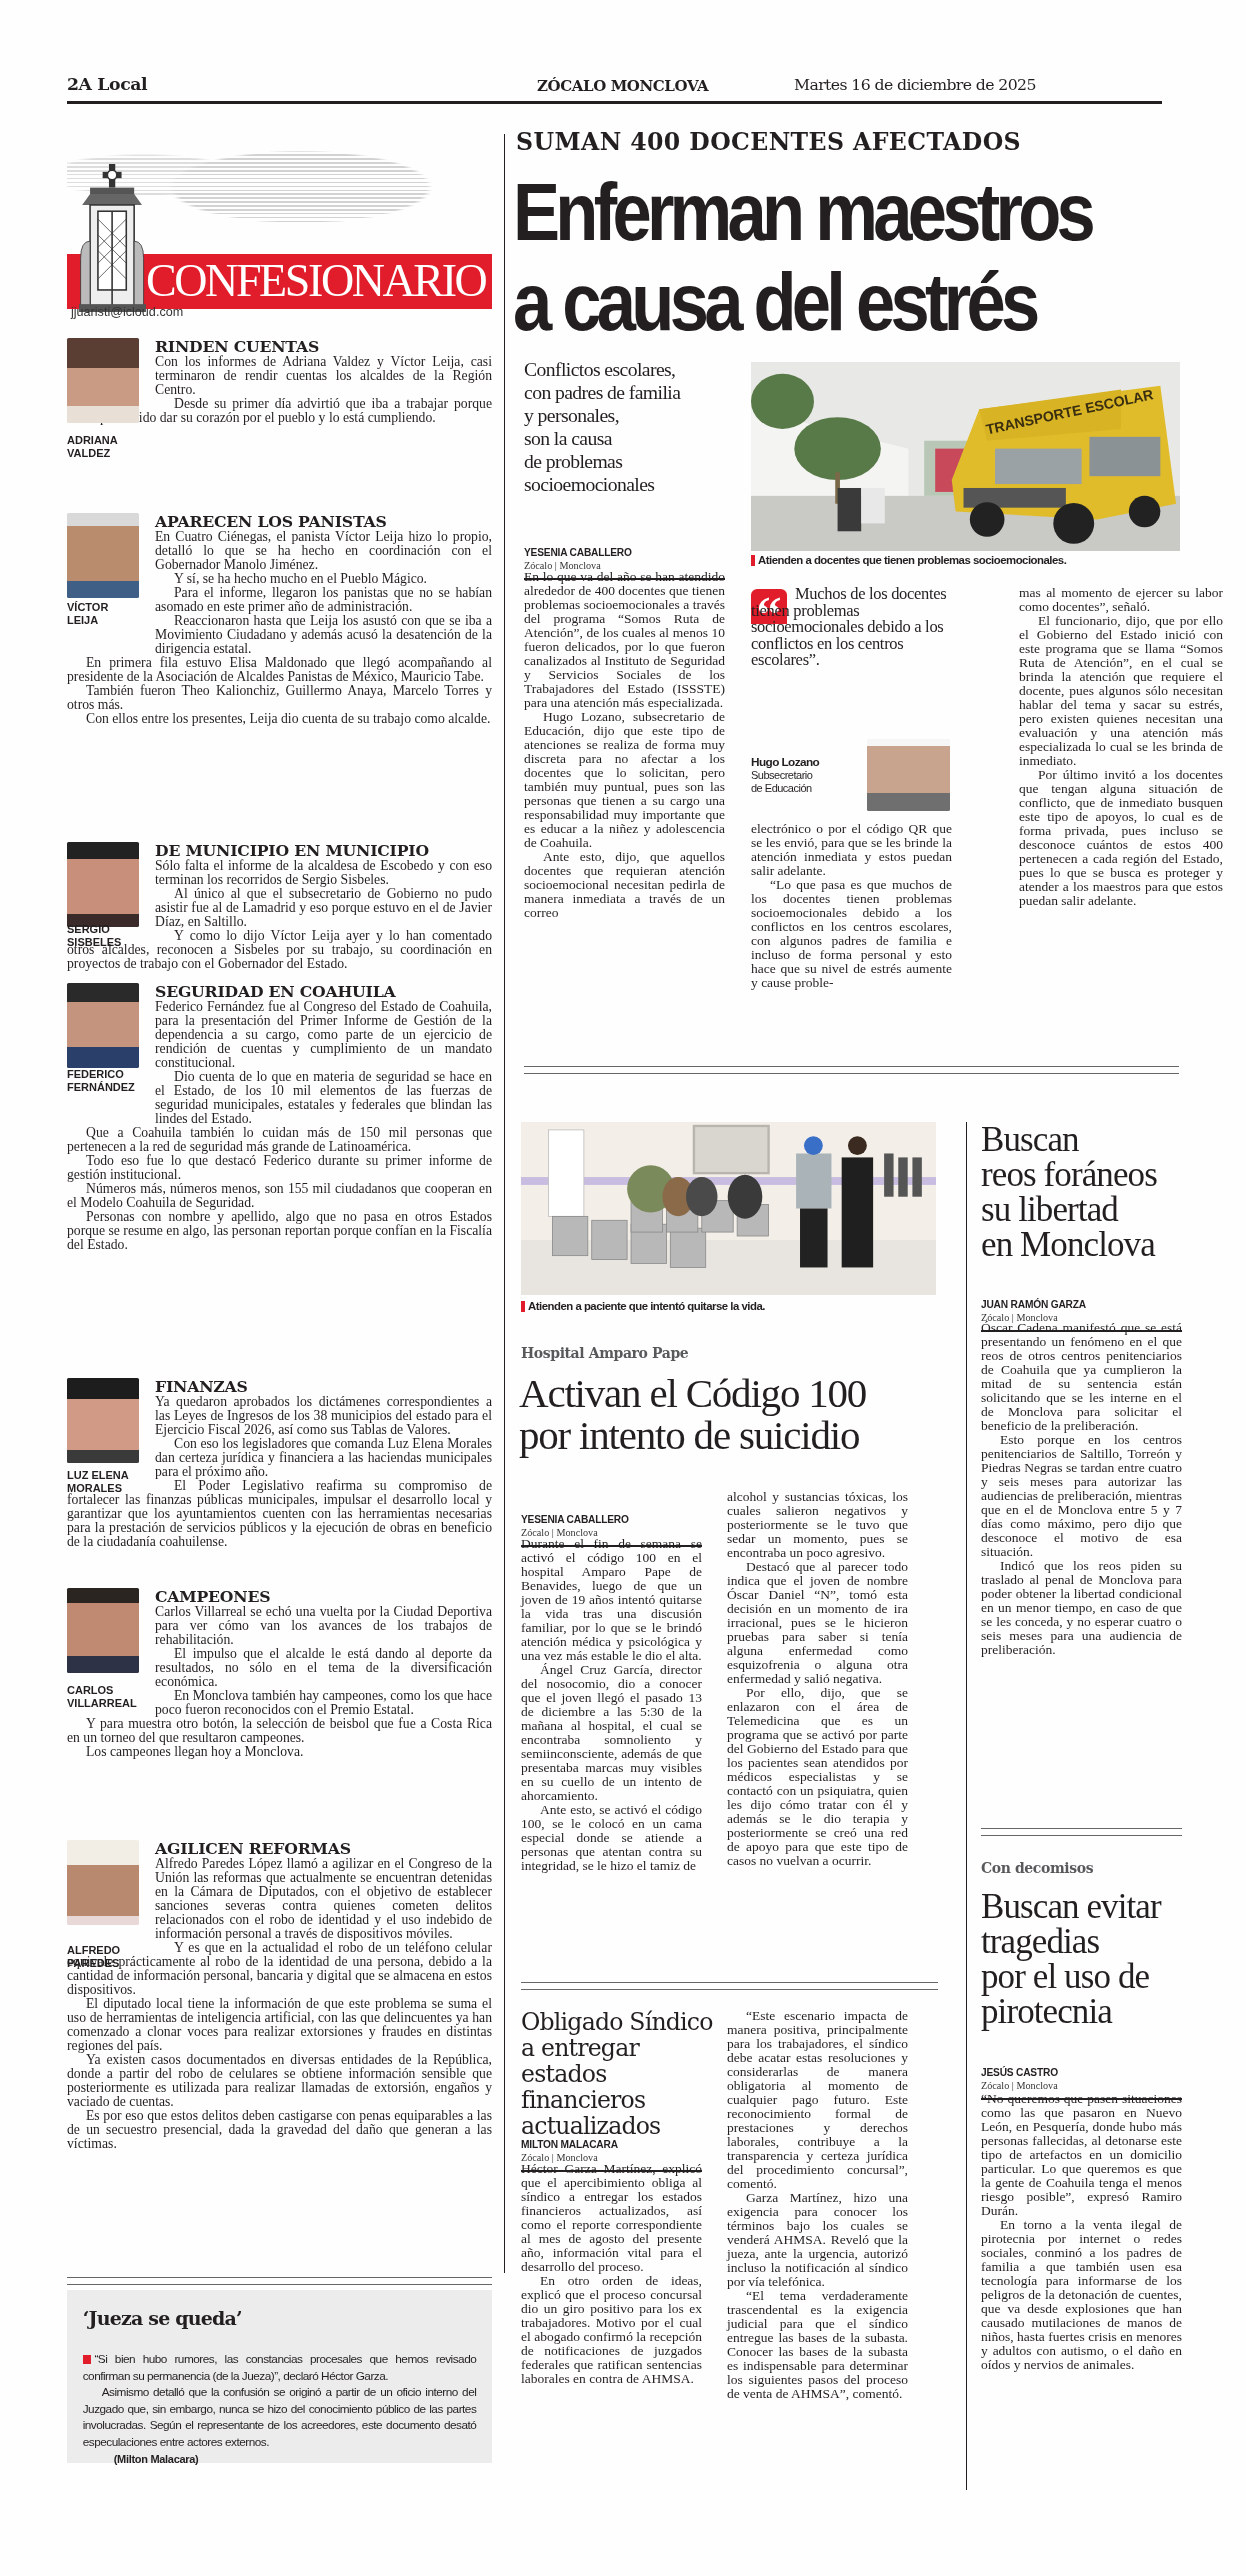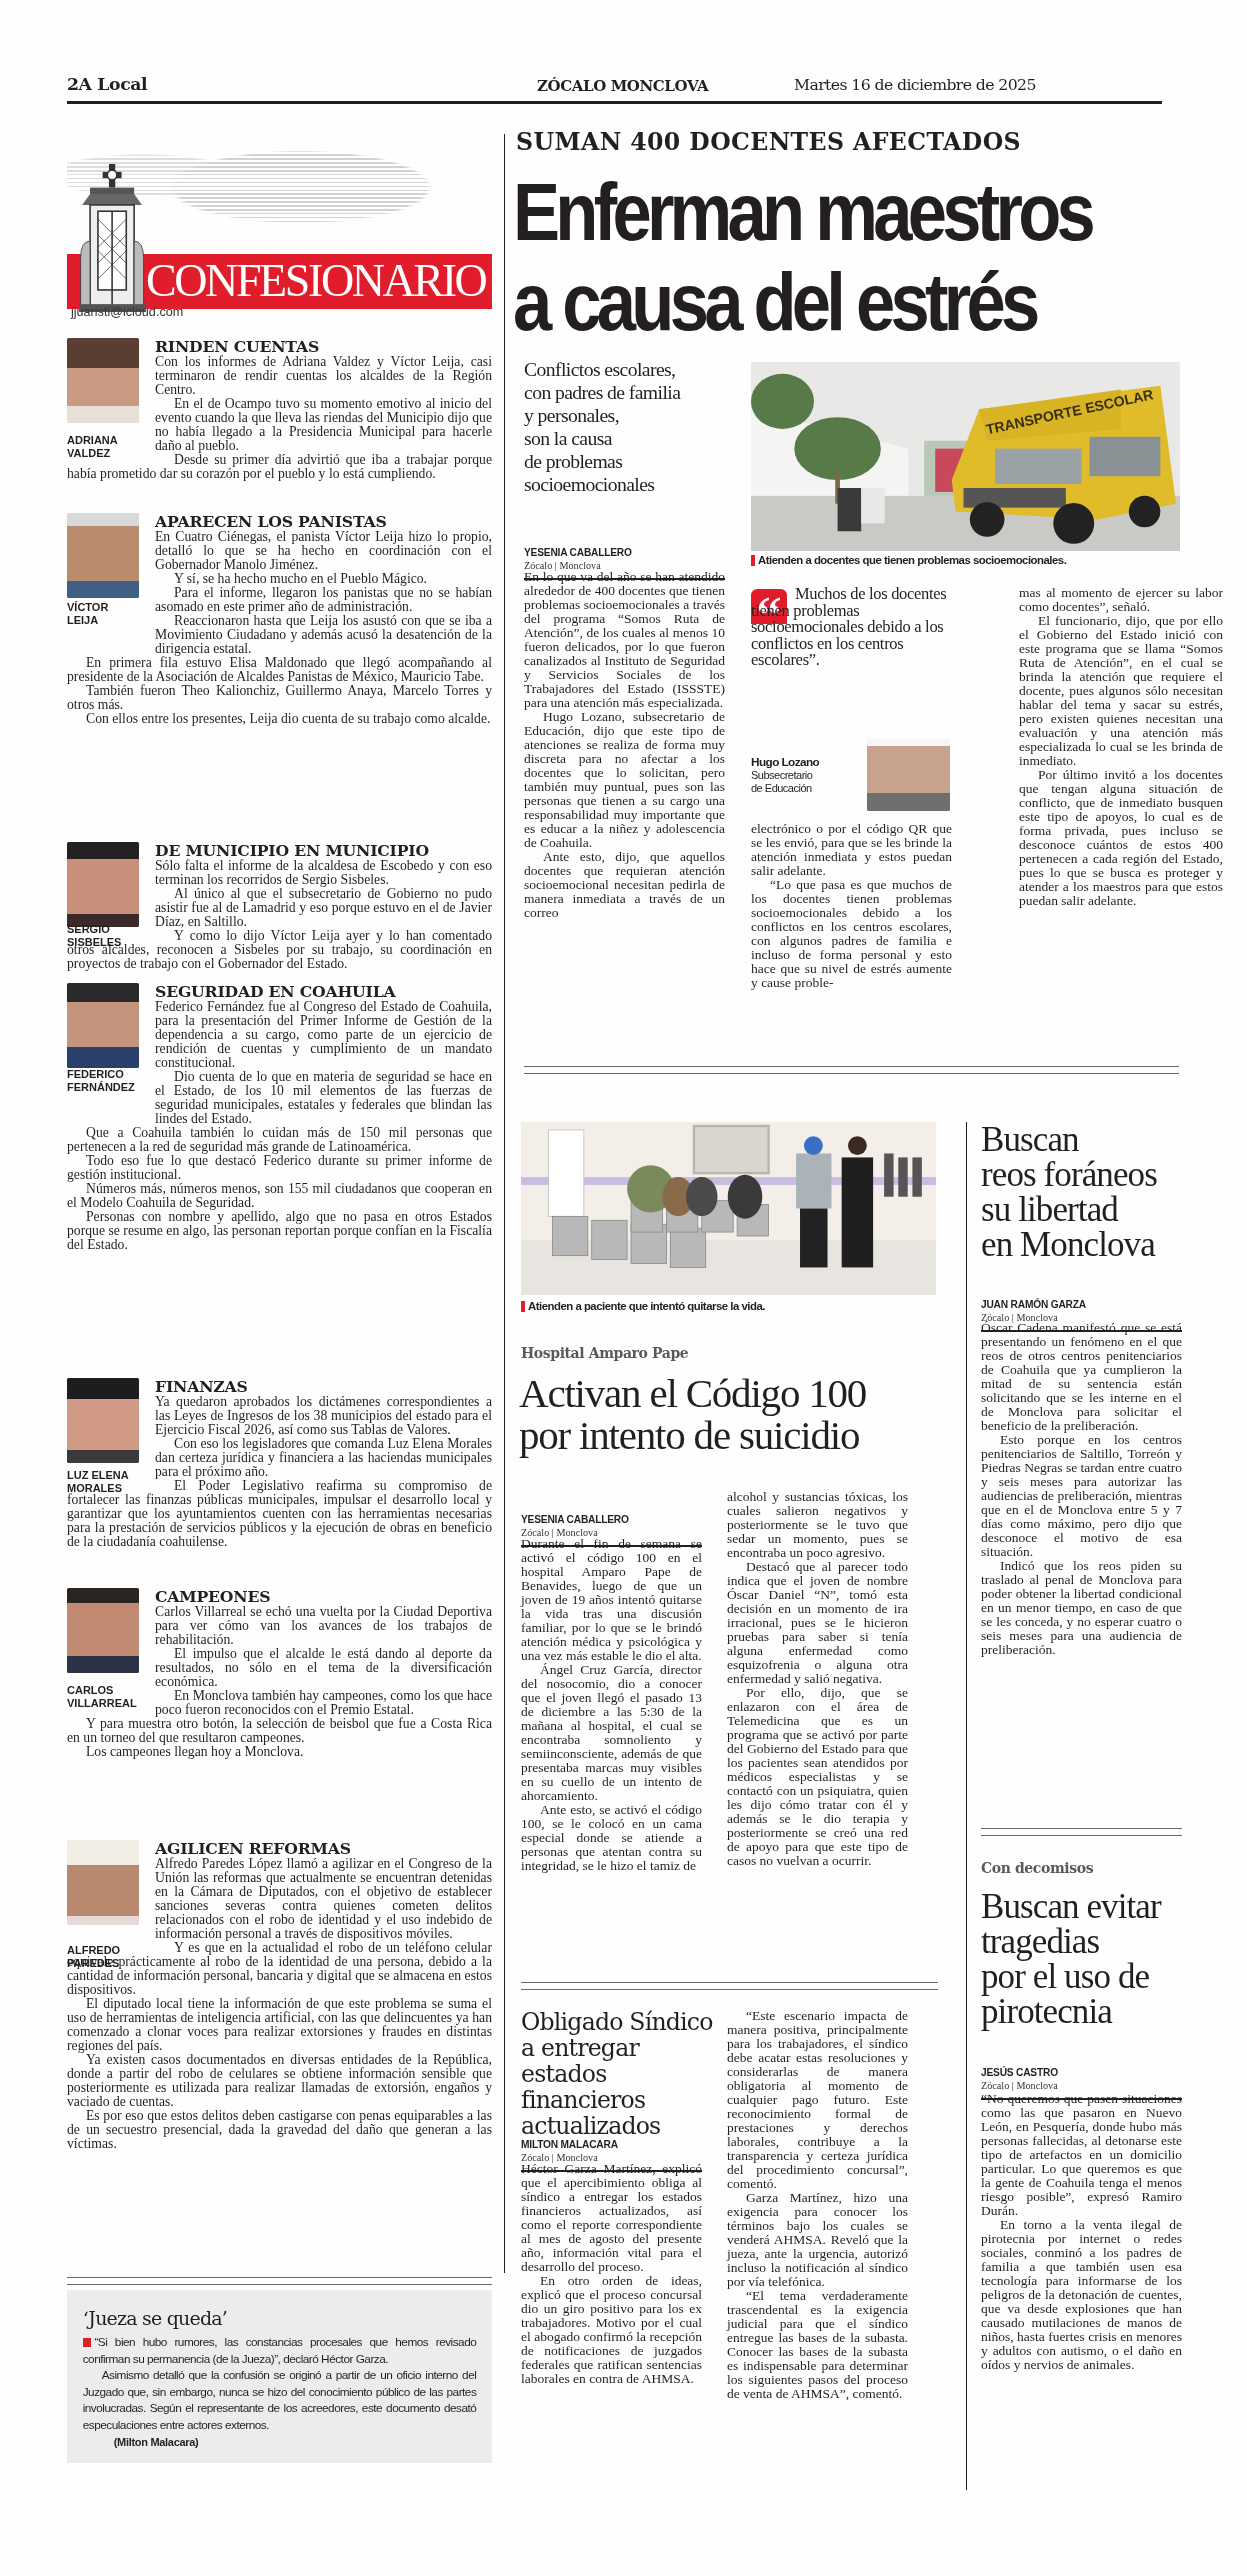--- a/index.html
+++ b/index.html
@@ -31,21 +31,21 @@
   .conf-photo { position: absolute; left: 0; top: 0; width: 72px; height: 85px; border-radius: 1.6px; }
   .conf-name { position: absolute; left: 0; font-family: "Liberation Sans", sans-serif; font-weight: bold; font-size: 11px; line-height: 12.6px; color: #231f20; }
   .conf-title { margin-left: 88px; font-family: "DejaVu Serif", serif; font-weight: bold; font-size: 15.7px; line-height: 17.3px; letter-spacing: -0.2px; }
   .conf-body { font-family: "Liberation Serif", serif; font-size: 13.7px; line-height: 14px; }
   .conf-body p.wrap { margin-left: 88px; }
   .conf-body p { text-align: justify; }
 
   .dbl-rule { left: 67px; width: 425px; height: 7.9px; border-top: 1.6px solid #666; border-bottom: 1.6px solid #666; }
 
   .jueza-box { left: 67px; top: 2290px; width: 425px; height: 173px; background: #ececec; padding: 17.3px 15.7px; }
-  .jueza-title { font-family: "DejaVu Serif", serif; font-weight: normal; font-size: 19px; letter-spacing: -0.8px; margin-bottom: 5px; }
+  .jueza-title { font-family: "DejaVu Serif", serif; font-weight: bold; font-size: 19px; letter-spacing: -0.8px; margin-bottom: 22px; }
   .jueza-body { font-family: "Liberation Sans", sans-serif; font-size: 11.8px; line-height: 16.5px; letter-spacing: -0.5px; }
   .red-sq { display: inline-block; width: 8.6px; height: 9.4px; background: #e21d2b; margin-right: 3.1px; vertical-align: -0.8px; }
   .jueza-credit { font-family: "Liberation Sans", sans-serif; font-weight: bold; font-size: 11px; margin-top: 2.4px; letter-spacing: -0.3px; padding-left: 31px; }
 
   
   .vrule { width: 1.6px; background: #231f20; }
 
   
   .kicker { left: 516px; top: 128px; font-family: "DejaVu Serif", serif; font-weight: bold; font-size: 23.6px; letter-spacing: 0.4px; }
   .headline { left: 513px; top: 167px; font-family: "Liberation Sans", sans-serif; font-weight: bold; font-size: 82px; line-height: 90px; letter-spacing: -5.5px; transform: scaleX(0.86); transform-origin: left top; white-space: nowrap; }
@@ -105,21 +105,20 @@
   <div class="abs logo-word">CONFESIONARIO</div>
 </div>
 <div class="abs email">jjuaristi@icloud.com</div>
 
 <div class="abs conf-item" style="top:338px;">
   <div class="conf-photo" style="background:linear-gradient(180deg,#5a3d33 0 35%,#c99a84 35% 80%,#e8e0d6 80%);"></div>
   <div class="conf-name" style="top:96px;"><span>ADRIANA</span><br><span>VALDEZ</span></div>
   <div class="conf-title">RINDEN CUENTAS</div>
   <div class="conf-body">
     <p class="wrap">Con los informes de Adriana Valdez y Víctor Leija, casi terminaron de rendir cuentas los alcaldes de la Región Centro.</p>
-    <p class="wrap indent">En el de Ocampo tuvo su momento emotivo al inicio del evento cuando la que lleva las riendas del Municipio dijo que no había llegado a la Presidencia Municipal para hacerle daño al pueblo.</p>
     <p class="indent" style="text-indent:107px;">Desde su primer día advirtió que iba a trabajar porque había prometido dar su corazón por el pueblo y lo está cumpliendo.</p>
   </div>
 </div>
 
 <div class="abs conf-item" style="top:513px;">
   <div class="conf-photo" style="background:linear-gradient(180deg,#d9d9d9 0 15%,#b98c6e 15% 80%,#3f5f86 80%);"></div>
   <div class="conf-name" style="top:88px;"><span>VÍCTOR</span><br><span>LEIJA</span></div>
   <div class="conf-title">APARECEN LOS PANISTAS</div>
   <div class="conf-body">
     <p class="wrap">En Cuatro Ciénegas, el panista Víctor Leija hizo lo propio, detalló lo que se ha hecho en coordinación con el Gobernador Manolo Jiménez.</p>

